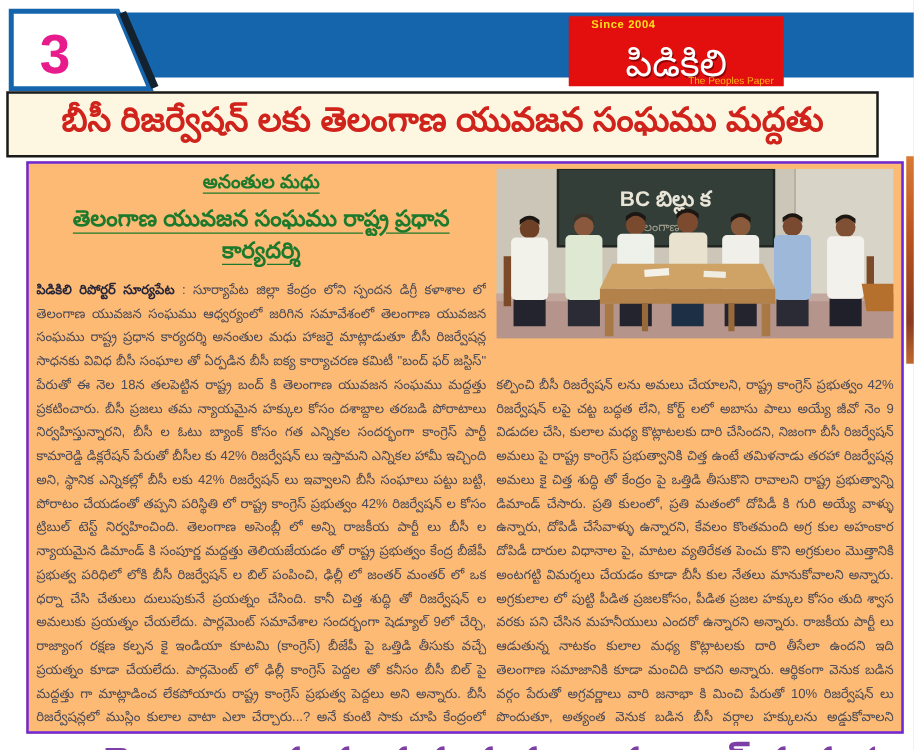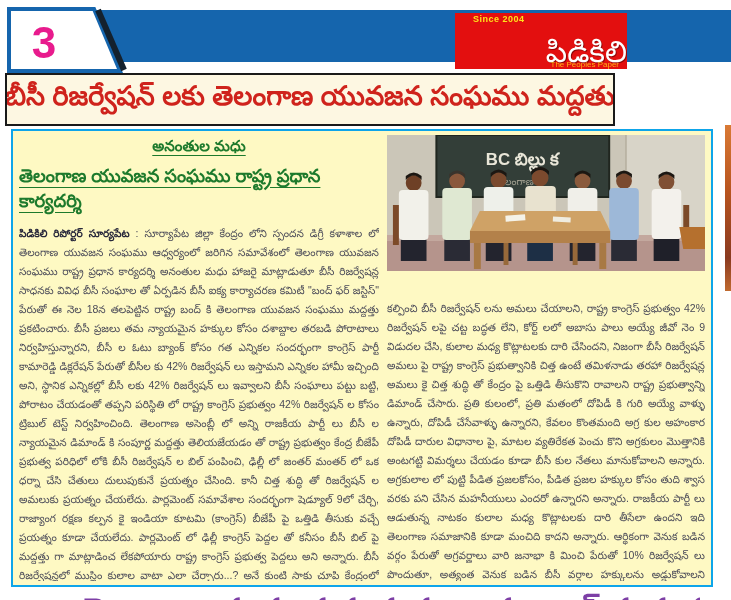--- a/index.html
+++ b/index.html
@@ -12,56 +12,56 @@
   .banner{
     position:absolute;left:42px;top:10px;right:0;height:52px;
     background:#1565ad;
   }
   
   .page-tab{position:absolute;left:6px;top:6px;width:130px;height:68px;}
   
   .masthead{
     position:absolute;left:455px;top:13px;width:172px;height:56px;
     background:#e30f0f;color:#fff;
-    display:flex;flex-direction:column;align-items:flex-end;justify-content:center;
+    display:flex;flex-direction:column;align-items:center;justify-content:center;
   }
   .masthead .since{
     position:absolute;top:1px;left:18px;font-size:9px;font-weight:bold;color:#ffe11a;
     letter-spacing:.5px;
   }
   .masthead .title{
     font-size:30px;font-weight:normal;line-height:30px;margin-top:21px;
     text-shadow:1px 1px 0 #8f0606;white-space:nowrap;
   }
   .masthead .peoples{
     position:absolute;bottom:0px;right:8px;font-size:8px;font-weight:normal;color:#ffb313;
   }
   
   .headline-box{
-    position:absolute;left:5px;top:73px;width:610px;height:53px;
+    position:absolute;left:5px;top:73px;width:698px;height:53px;
     background:#fdf7e2;border:2px solid #1a1a1a;box-sizing:border-box;
     display:flex;align-items:center;justify-content:center;overflow:hidden;
   }
   .headline-box h1{
     margin:0;font-size:27px;font-weight:bold;color:#cf231c;white-space:nowrap;
   }
   
   .article-box{
-    position:absolute;left:11px;top:129px;width:702px;height:458px;
-    background:#fef9c3;border:2px solid #0ea5e9;box-sizing:border-box;
+    position:absolute;left:21px;top:129px;width:702px;height:458px;
+    background:#fdba74;border:2px solid #6d28d9;box-sizing:border-box;
     display:flex;gap:8px;padding:4px 6px;overflow:hidden;
   }
   .col-left{width:360px;flex:0 0 360px;display:flex;flex-direction:column;overflow:hidden;}
   .col-right{flex:1;display:flex;flex-direction:column;overflow:hidden;gap:23px;}
   .byline{
     text-align:center;color:#1d7a2c;font-weight:bold;font-size:15px;
     text-decoration:underline;text-underline-offset:4px;margin:2px 0 6px 0;
   }
   .subheading{
-    text-align:left;color:#1d7a2c;font-weight:bold;font-size:18px;
+    text-align:center;color:#1d7a2c;font-weight:bold;font-size:18px;
     text-decoration:underline;text-underline-offset:5px;margin:2px 0 8px 0;
   }
   .bodytext{
     font-size:10.5px;line-height:19px;color:#4a4a58;text-align:justify;
     word-break:break-word;overflow:hidden;flex:1;
   }
   .bodytext b{color:#26263a;}
   .photo-frame{flex:0 0 136px;height:136px;overflow:hidden;margin-bottom:3px;}
   .photo-frame svg{display:block;width:100%;height:136px;}
   .right-body{margin-top:2px;}

